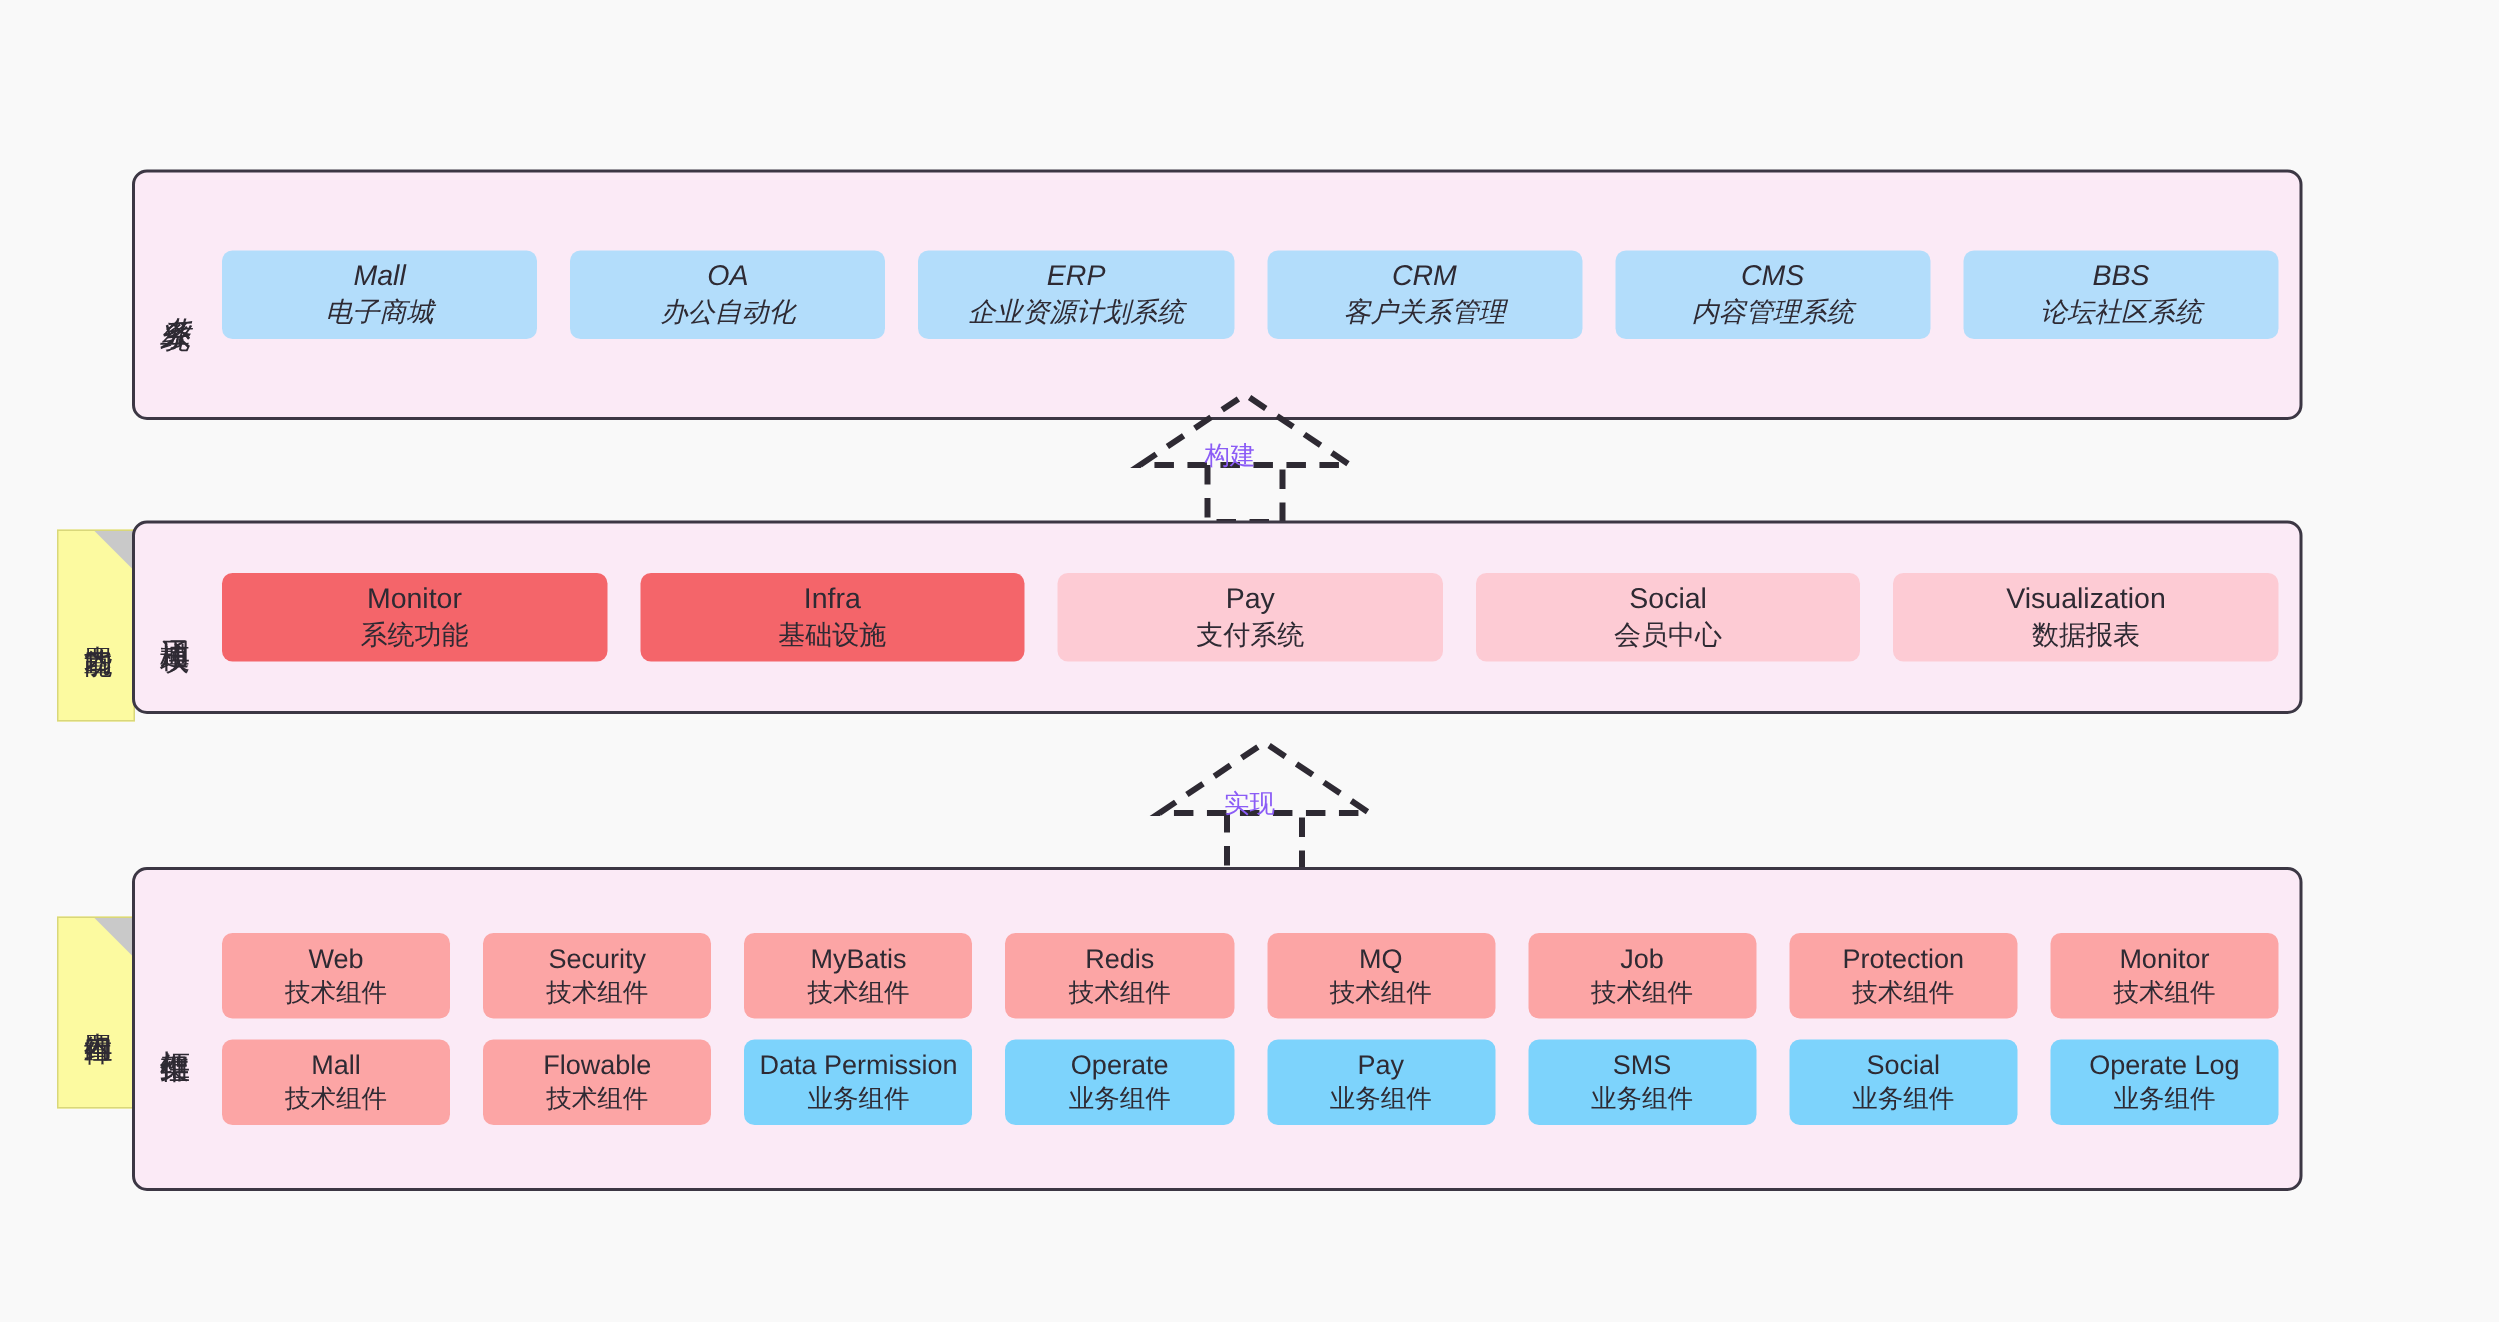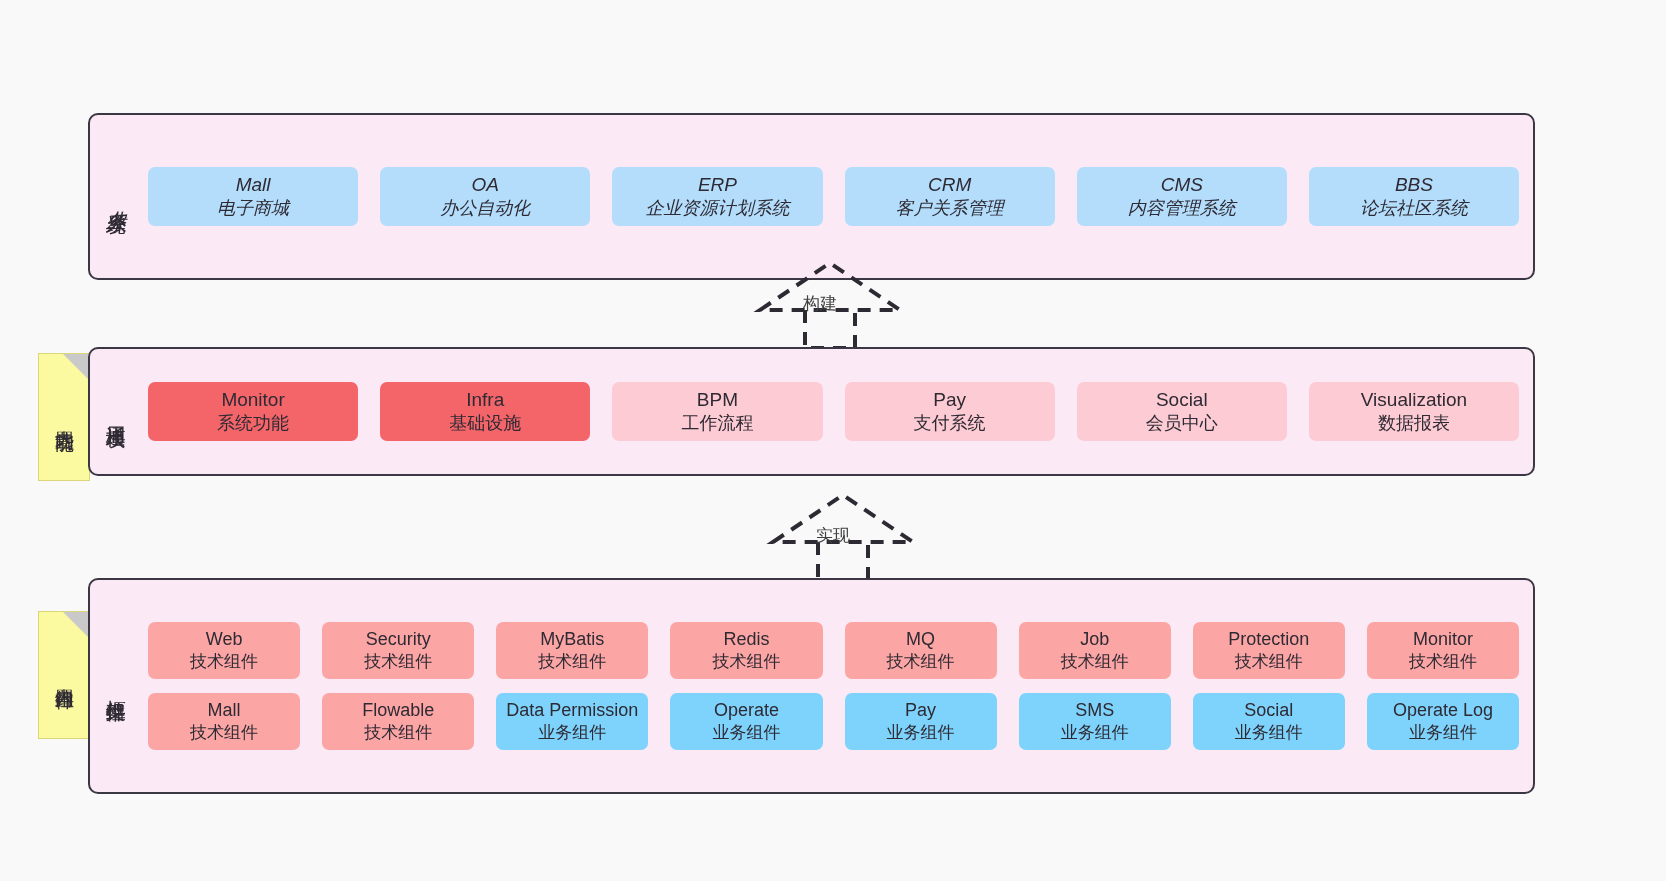--- a/index.html
+++ b/index.html
@@ -95,21 +95,21 @@
     border-top: 26px solid #c9c9c9;
     border-left: 26px solid transparent;
   }
 
   
   .gen { position: absolute; }
   .gen svg { display: block; overflow: visible; }
   .gen-label {
     position: absolute;
     font-size: 17px;
-    color: #404040;
+    color: #8b5cf6;
     background: transparent;
     white-space: nowrap;
   }
 </style>
 </head>
 <body>
 
 <div id="root">
 
   <div class="layer" id="layer-business" style="left:88px; top:113px; width:1447px; height:167px;font-style:italic;">
@@ -163,24 +163,20 @@
       <div class="row cols6">
         <div class="card c-red">
           <span class="t1">Monitor</span>
           <span class="t2">系统功能</span>
         </div>
         <div class="card c-red">
           <span class="t1">Infra</span>
           <span class="t2">基础设施</span>
         </div>
         <div class="card c-pink">
-          <span class="t1">BPM</span>
-          <span class="t2">工作流程</span>
-        </div>
-        <div class="card c-pink">
           <span class="t1">Pay</span>
           <span class="t2">支付系统</span>
         </div>
         <div class="card c-pink">
           <span class="t1">Social</span>
           <span class="t2">会员中心</span>
         </div>
         <div class="card c-pink">
           <span class="t1">Visualization</span>
           <span class="t2">数据报表</span>

